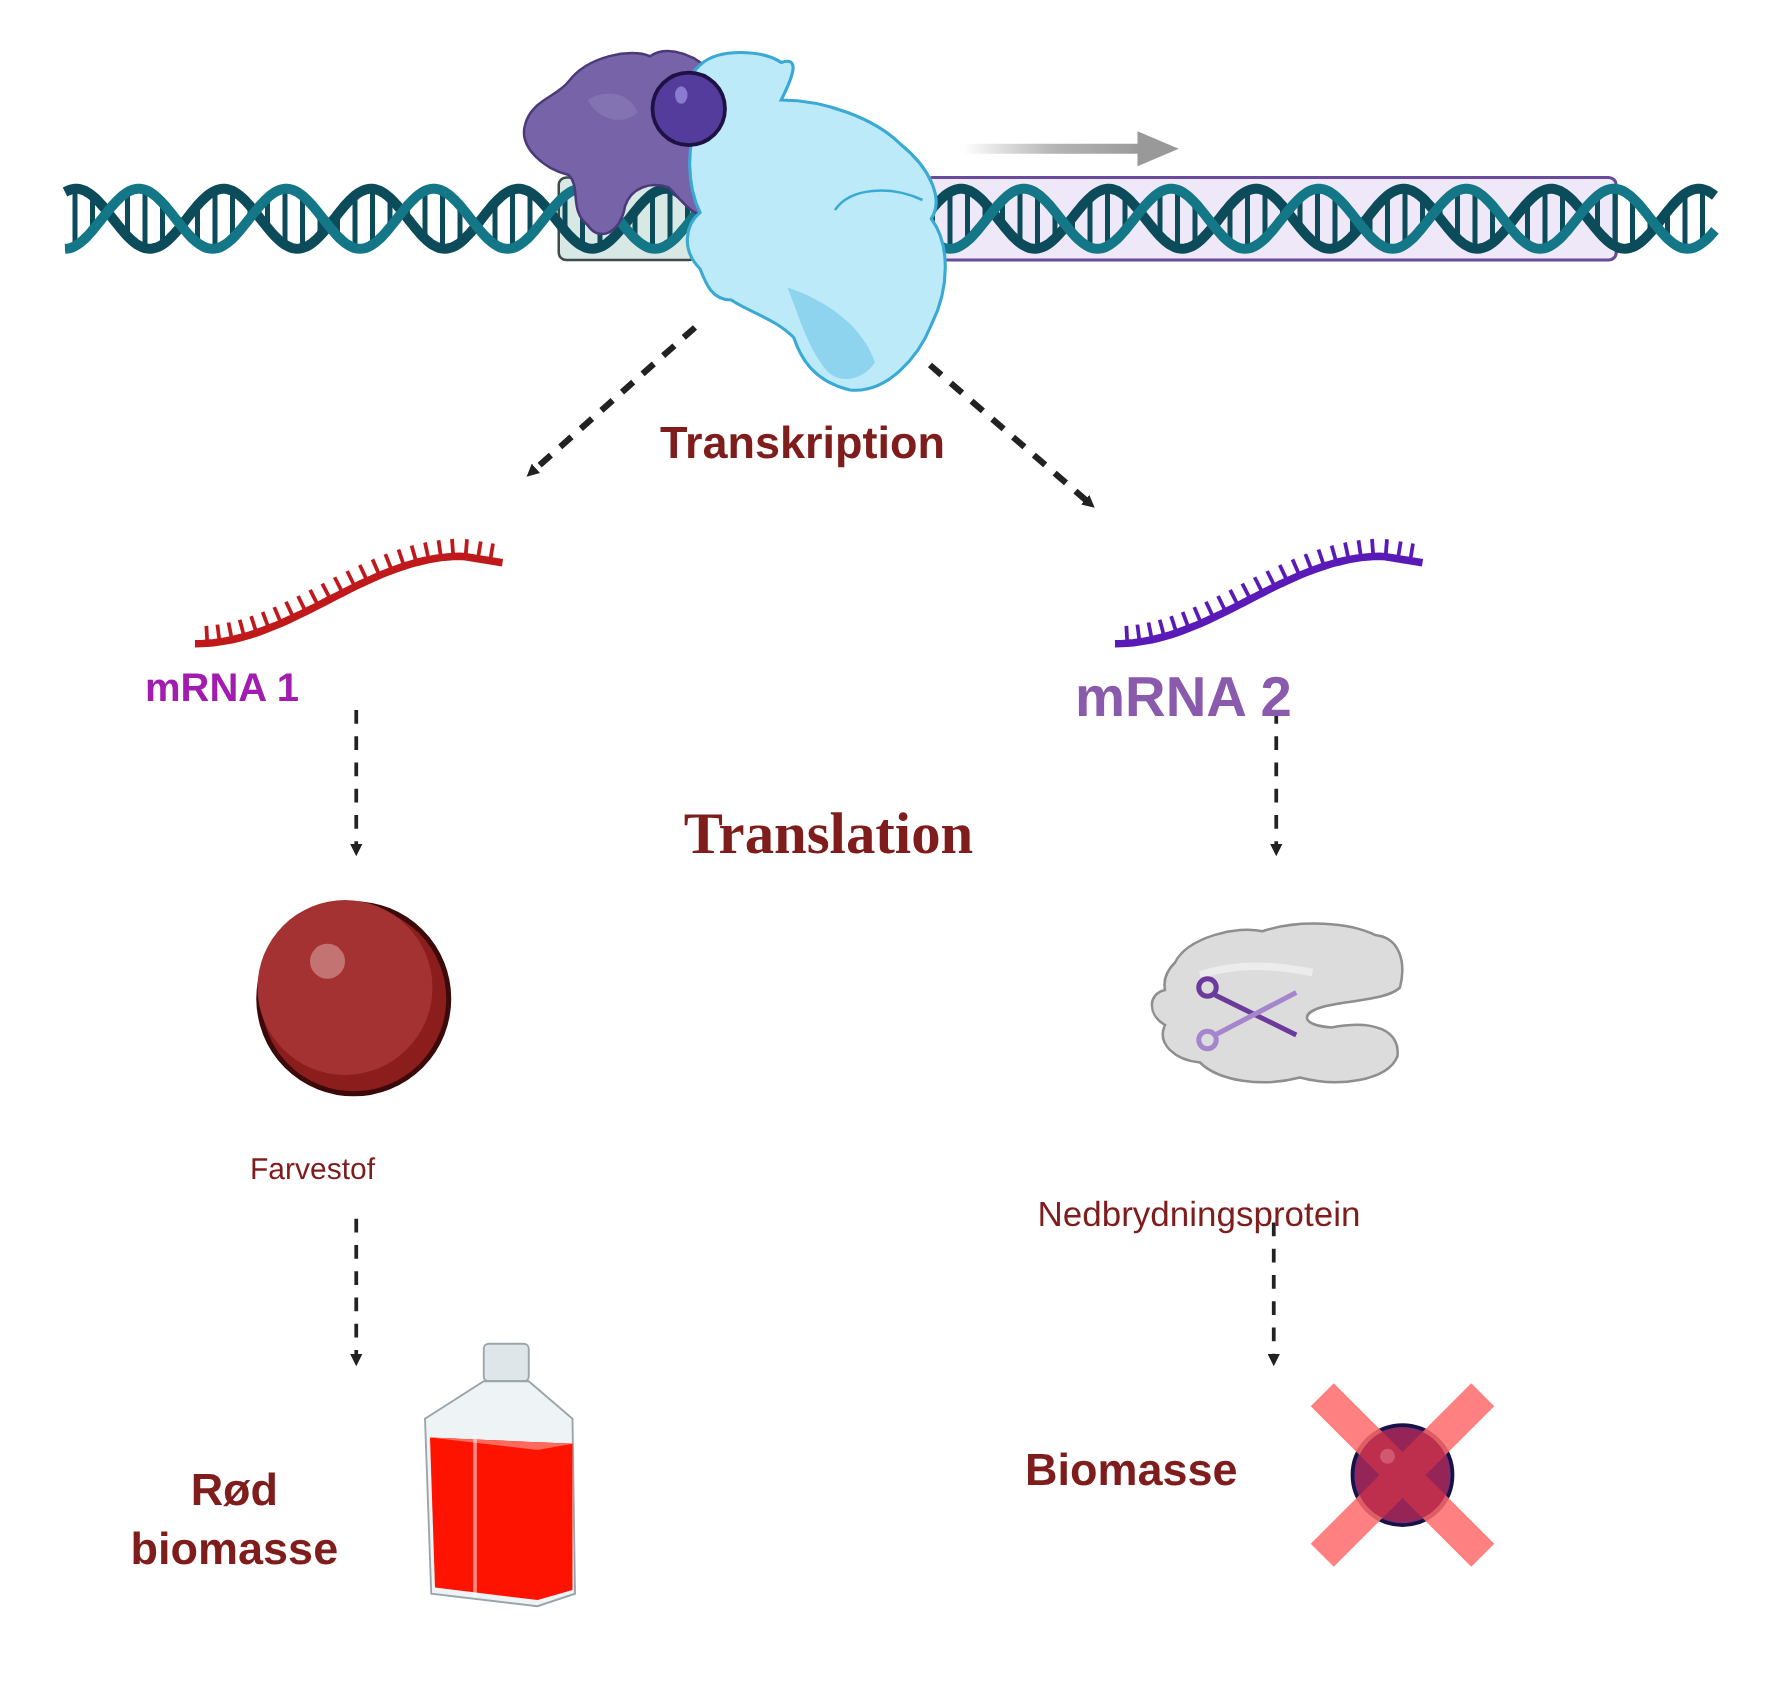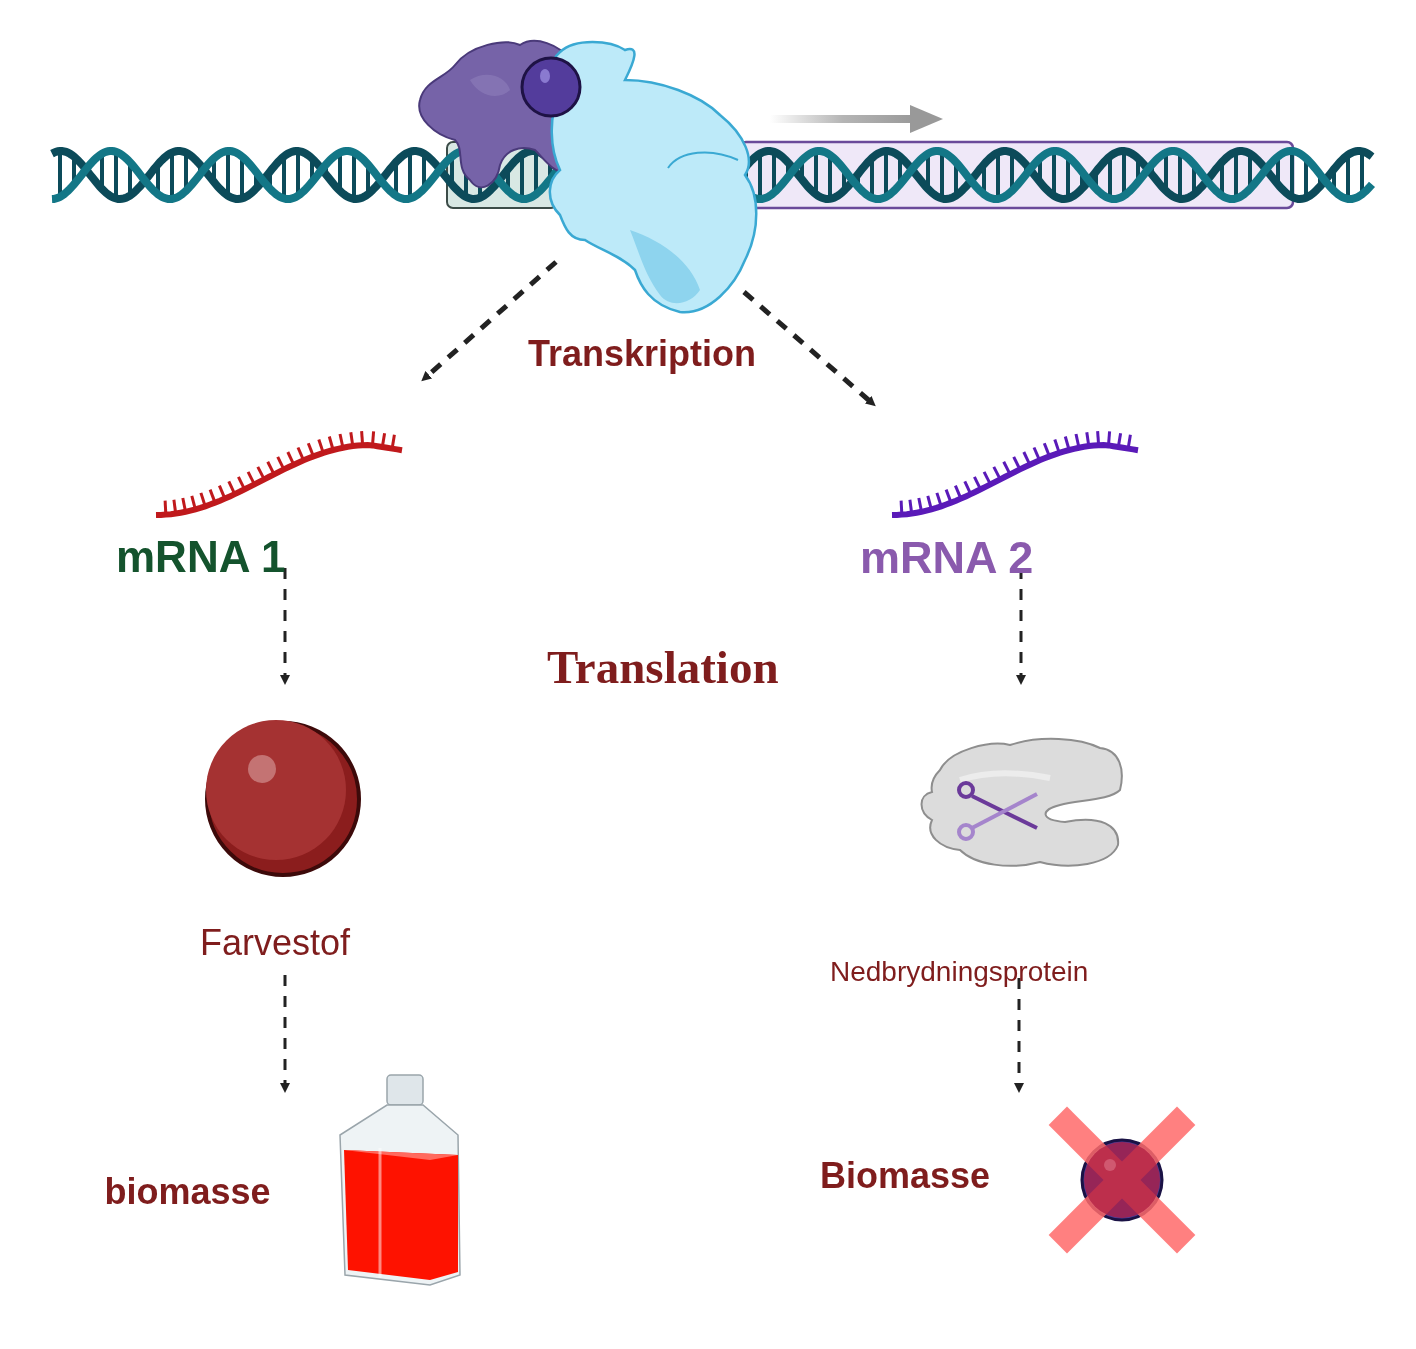--- a/index.html
+++ b/index.html
@@ -244,23 +244,24 @@
       <line x1="1067" y1="1125" x2="1177" y2="1235"></line>
       <line x1="1177" y1="1125" x2="1067" y2="1235"></line>
     </g>
     <circle cx="1122" cy="1180" r="38" fill="#b01e40" opacity="0.75"></circle>
     <circle cx="1110" cy="1165" r="6" fill="#d05870"></circle>
   </g>
 </svg>
 
 <div class="lbl bold" style="left:528px; top:333px; font-size:36px;">Transkription</div>
 <div class="lbl bold" style="left:547px; top:640px; font-size:47px;font-family:Liberation Serif, serif;">Translation</div>
-<div class="lbl bold" style="left:116px; top:532px; font-size:44px; color:#14532d;">mRNA 1</div>
+<div class="lbl bold" style="left:116px; top:532px; font-size:32px; color:#a21caf;">mRNA 1</div>
 <div class="lbl bold" style="left:860px; top:532px; font-size:45px; color:#8a5aad;">mRNA 2</div>
-<div class="lbl" style="left:200px; top:922px; font-size:36px;">Farvestof</div>
+<div class="lbl" style="left:200px; top:922px; font-size:24px;">Farvestof</div>
 <div class="lbl" style="left:830px; top:956px; font-size:28px;">Nedbrydningsprotein</div>
 
 <div class="lbl bold center" style="left:90px; top:1168px; width:195px; font-size:36px; line-height:47px;">
+  <div>Rød</div>
   <div>biomasse</div>
 </div>
 <div class="lbl bold center" style="left:805px; top:1152px; width:200px; font-size:36px; line-height:47px;">
   <div>Biomasse</div>
 </div>
 
 </body></html>

